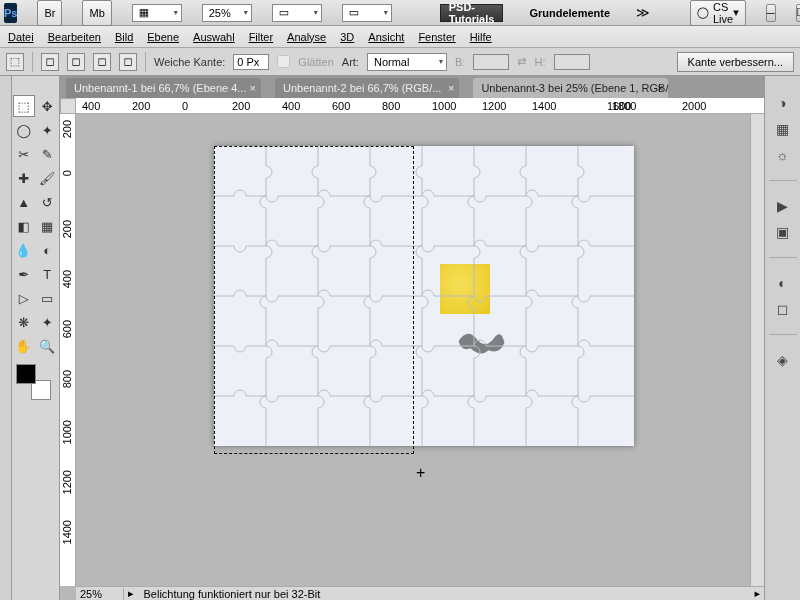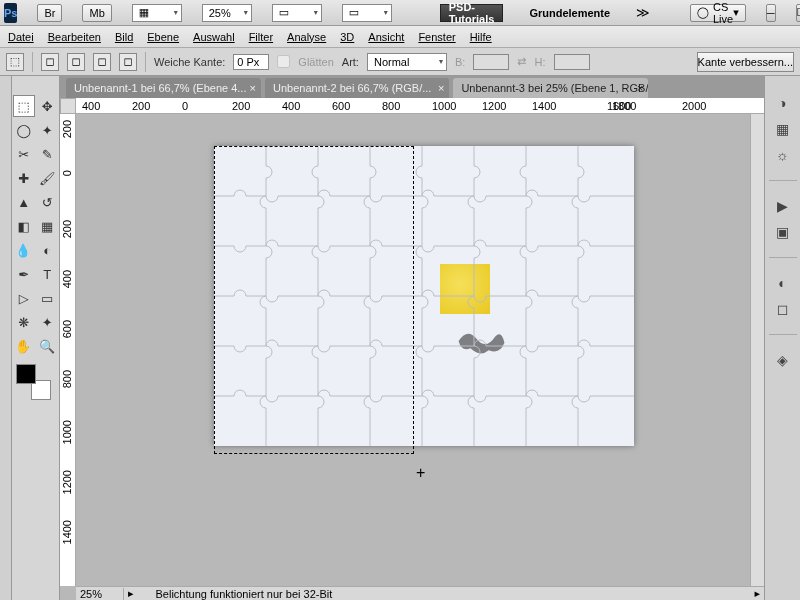--- a/index.html
+++ b/index.html
@@ -1,63 +1,63 @@
 <!DOCTYPE html>
 <html><head>
 <meta charset="utf-8">
 <style>
 * { box-sizing: border-box; margin: 0; padding: 0; font-family: Tahoma, sans-serif; font-size: 11px; user-select: none; }
 body { background: #b8b8b8; width: 800px; height: 600px; overflow: hidden; }
 .titlebar { height: 26px; background: linear-gradient(#e8e8e8,#d0d0d0); display: flex; align-items: center; padding: 0 4px; gap: 20px; border-bottom: 1px solid #999; }
 .ps-logo { width: 20px; height: 20px; background: #0a2540; color: #69a5e8; display: flex; align-items: center; justify-content: center; font-weight: bold; border-radius: 2px; }
-.tb-btn { height: 18px; padding: 4px 6px; background: linear-gradient(#f8f8f8,#ddd); border: 1px solid #888; border-radius: 2px; display: flex; align-items: center; cursor: pointer; }
+.tb-btn { height: 18px; padding: 12px 6px; background: linear-gradient(#f8f8f8,#ddd); border: 1px solid #888; border-radius: 2px; display: flex; align-items: center; cursor: pointer; }
 .tb-dropdown { height: 18px; background: #fff; border: 1px solid #888; padding: 0 16px 0 6px; display: flex; align-items: center; position: relative; min-width: 50px; }
 .tb-dropdown::after { content: "▾"; position: absolute; right: 3px; font-size: 8px; color: #555; }
 .tb-spacer { flex: 1; }
 .tb-dark { background: linear-gradient(#555,#333); color: #fff; border: 1px solid #222; height: 18px; padding: 0 8px; display: flex; align-items: center; font-weight: bold; }
 .win-btn { width: 28px; height: 18px; background: linear-gradient(#f0f0f0,#ccc); border: 1px solid #888; border-radius: 2px; display: flex; align-items: center; justify-content: center; cursor: pointer; }
 .win-close { background: linear-gradient(#f8a070,#e06030); color: #fff; }
 .menubar { height: 22px; background: linear-gradient(#ebebeb,#dcdcdc); display: flex; align-items: center; padding: 0 8px; gap: 14px; border-bottom: 1px solid #aaa; }
 .menuitem { cursor: pointer; text-decoration: underline; }
 .optionsbar { height: 28px; background: #d6d6d6; border-bottom: 1px solid #999; display: flex; align-items: center; padding: 0 6px; gap: 8px; }
 .opt-icon { width: 18px; height: 18px; border: 1px solid #888; background: #e8e8e8; display: flex; align-items: center; justify-content: center; cursor: pointer; }
 .opt-sep { width: 1px; height: 20px; background: #aaa; }
 .opt-label { color: #333; }
 .opt-label.disabled { color: #999; }
 .opt-input { width: 36px; height: 16px; border: 1px solid #888; background: #fff; padding: 0 3px; }
-.opt-btn { height: 20px; padding: 0 0; background: linear-gradient(#f8f8f8,#ddd); border: 1px solid #888; cursor: pointer; }
+.opt-btn { height: 20px; padding: 0 10px; background: linear-gradient(#f8f8f8,#ddd); border: 1px solid #888; cursor: pointer; }
 .main { display: flex; height: 524px; }
 .toolcol { width: 12px; background: #d0d0d0; border-right: 1px solid #999; }
 .toolbox { width: 48px; background: #d6d6d6; border-right: 1px solid #999; padding-top: 18px; }
 .toolpair { display: flex; }
 .tool { width: 22px; height: 22px; margin: 1px; border: 1px solid transparent; display: flex; align-items: center; justify-content: center; cursor: pointer; font-size: 13px; color: #333; }
 .tool.active { background: #fff; border: 1px solid #888; }
 .swatches { margin: 6px 4px; position: relative; height: 36px; }
 .swatch-fg { width: 20px; height: 20px; background: #000; border: 1px solid #888; position: absolute; top: 0; left: 0; }
 .swatch-bg { width: 20px; height: 20px; background: #fff; border: 1px solid #888; position: absolute; bottom: 0; right: 4px; }
 .workarea { flex: 1; display: flex; flex-direction: column; position: relative; }
 .doctabs { height: 22px; background: #9a9a9a; display: flex; align-items: flex-end; padding-left: 6px; }
-.doctab { height: 20px; background: #888; color: #eee; padding: 0 18px 0 8px; margin-right: 4px; display: flex; align-items: center; position: relative; border-radius: 3px 3px 0 0; cursor: pointer; max-width: 195px; white-space: nowrap; overflow: hidden; }
+.doctab { height: 20px; background: #888; color: #eee; padding: 0 18px 0 8px; margin-right: 14px; display: flex; align-items: center; position: relative; border-radius: 3px 3px 0 0; cursor: pointer; max-width: 195px; white-space: nowrap; overflow: hidden; }
 .doctab.active { background: #b8b8b8; color: #222; }
 .doctab::after { content: "×"; position: absolute; right: 5px; font-size: 11px; }
 .rulers-corner { position: absolute; top: 22px; left: 0; width: 16px; height: 16px; background: #ddd; border: 1px solid #aaa; }
 .ruler-h { position: absolute; top: 22px; left: 16px; right: 0; height: 16px; background: #fff; border-bottom: 1px solid #aaa; font-size: 7px; overflow: hidden; }
 .ruler-h span { position: absolute; top: 2px; }
 .ruler-v { position: absolute; top: 38px; left: 0; width: 16px; bottom: 14px; background: #fff; border-right: 1px solid #aaa; font-size: 7px; overflow: hidden; }
 .ruler-v span { position: absolute; left: 1px; writing-mode: vertical-rl; transform: rotate(180deg); }
 .canvas-holder { position: absolute; top: 38px; left: 16px; right: 14px; bottom: 14px; background: #b8b8b8; overflow: hidden; }
 .doc-canvas { position: absolute; left: 138px; top: 32px; width: 420px; height: 300px; background: #edf1f7; box-shadow: 0 0 6px rgba(0,0,0,0.4); }
 .puzzle-grid { position: absolute; inset: 0; }
 .yellow-piece { position: absolute; left: 226px; top: 118px; width: 50px; height: 50px; background: radial-gradient(circle at 40% 40%, #f5e05a, #e8c820); }
 .shadow-piece { position: absolute; left: 240px; top: 175px; width: 55px; height: 40px; }
 .selection-marquee { position: absolute; left: 138px; top: 32px; width: 200px; height: 308px; border: 1.5px dashed #000; pointer-events: none; }
 .crosshair { position: absolute; left: 340px; top: 350px; font-size: 16px; color: #000; }
 .statusbar { position: absolute; bottom: 0; left: 16px; right: 0; height: 14px; background: #d8d8d8; border-top: 1px solid #aaa; display: flex; align-items: center; font-size: 10px; }
 .status-zoom { width: 48px; border-right: 1px solid #aaa; padding: 0 4px; }
-.status-msg { padding: 0 6px; flex: 1; margin-left: 12px; }
+.status-msg { padding: 0 6px; flex: 1; }
 .rpanel { width: 36px; background: #d0d0d0; border-left: 1px solid #999; display: flex; flex-direction: column; align-items: center; padding-top: 10px; gap: 6px; }
 .rpanel-group { display: flex; flex-direction: column; gap: 4px; padding: 6px 0; }
 .rpanel-sep { width: 28px; height: 1px; background: #aaa; margin: 2px 0; }
 .ricon { width: 22px; height: 22px; display: flex; align-items: center; justify-content: center; cursor: pointer; font-size: 14px; color: #444; border: 1px solid transparent; }
 .scrollbar-v { position: absolute; top: 38px; right: 0; width: 14px; bottom: 14px; background: #ddd; border-left: 1px solid #aaa; }
 </style>
 </head>
 <body>
 
 <div class="titlebar">

